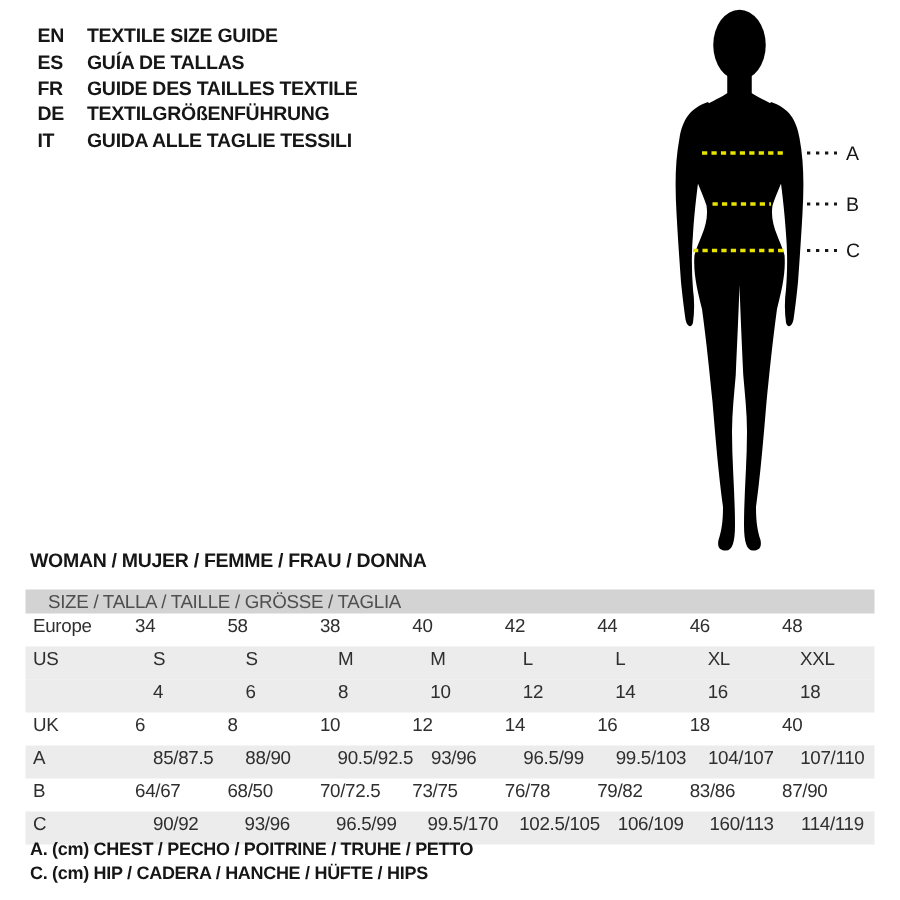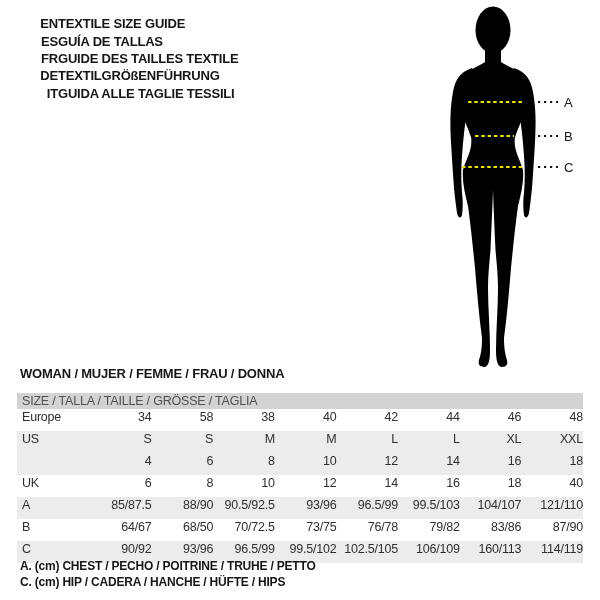--- a/index.html
+++ b/index.html
@@ -6,42 +6,42 @@
   body{
     width:600px;height:600px;position:relative;overflow:hidden;
     background:#ffffff;
     font-family:"Liberation Sans","DejaVu Sans",sans-serif;
     -webkit-font-smoothing:antialiased;
   }
   
   .lang-block{position:absolute;left:25px;top:15px;}
   .lang-row{display:flex;height:17.4px;align-items:center;
     font-weight:700;font-size:13px;letter-spacing:-0.2px;color:#161616;}
-  .lang-code{width:33px;flex:0 0 33px;text-align:right;}
+  .lang-code{width:33px;flex:0 0 33px;}
   .lang-text{white-space:nowrap;}
 
   
   .figure-wrap{position:absolute;left:410px;top:0;width:190px;height:380px;}
   .figure-wrap svg{display:block;width:190px;height:380px;}
   .marker-label{font-family:"Liberation Sans","DejaVu Sans",sans-serif;
     font-size:13px;fill:#161616;}
 
   
   .group-title{position:absolute;left:20px;top:366px;height:14px;
     font-weight:700;font-size:13px;letter-spacing:-0.2px;color:#161616;white-space:nowrap;}
 
   
   .size-table{position:absolute;left:17px;top:393px;width:566px;}
   .size-table-header{height:16px;line-height:16px;background:#d3d3d3;
-    color:#4f4f4f;font-size:12.5px;letter-spacing:-0.2px;padding-left:5px;white-space:nowrap;}
+    color:#4f4f4f;font-size:12.5px;letter-spacing:-0.2px;padding-left:15px;white-space:nowrap;}
   .trow{display:grid;grid-template-columns:73px repeat(8,1fr);
     height:22px;line-height:16.5px;font-size:12.5px;letter-spacing:-0.2px;color:#2f2f2f;}
-  .trow.shaded{background:#ececec;}
+  .trow.shaded{background:#ececec;gap:12px;}
   .tlabel{padding-left:5px;text-align:left;white-space:nowrap;}
-  .tcell{text-align:right;white-space:nowrap;}
+  .tcell{text-align:left;white-space:nowrap;}
 
   
   .legend{position:absolute;left:20px;top:559px;}
   .legend-row{height:15.7px;line-height:15.7px;font-weight:700;
     font-size:12px;letter-spacing:-0.2px;color:#161616;white-space:nowrap;}
 </style>
 </head>
 <body>
 
 <div class="lang-block">
@@ -193,41 +193,41 @@
 
   <div class="trow shaded">
     <span class="tlabel">A</span>
     <span class="tcell">85/87.5</span>
     <span class="tcell">88/90</span>
     <span class="tcell">90.5/92.5</span>
     <span class="tcell">93/96</span>
     <span class="tcell">96.5/99</span>
     <span class="tcell">99.5/103</span>
     <span class="tcell">104/107</span>
-    <span class="tcell">121/110</span>
+    <span class="tcell">107/110</span>
   </div>
 
   <div class="trow">
     <span class="tlabel">B</span>
     <span class="tcell">64/67</span>
     <span class="tcell">68/50</span>
     <span class="tcell">70/72.5</span>
     <span class="tcell">73/75</span>
     <span class="tcell">76/78</span>
     <span class="tcell">79/82</span>
     <span class="tcell">83/86</span>
     <span class="tcell">87/90</span>
   </div>
 
   <div class="trow shaded">
     <span class="tlabel">C</span>
     <span class="tcell">90/92</span>
     <span class="tcell">93/96</span>
     <span class="tcell">96.5/99</span>
-    <span class="tcell">99.5/102</span>
+    <span class="tcell">99.5/170</span>
     <span class="tcell">102.5/105</span>
     <span class="tcell">106/109</span>
     <span class="tcell">160/113</span>
     <span class="tcell">114/119</span>
   </div>
 </div>
 
 <div class="legend">
   <div class="legend-row">A. (cm) CHEST / PECHO / POITRINE / TRUHE / PETTO</div>
   <div class="legend-row">C. (cm) HIP / CADERA / HANCHE / HÜFTE / HIPS</div>

